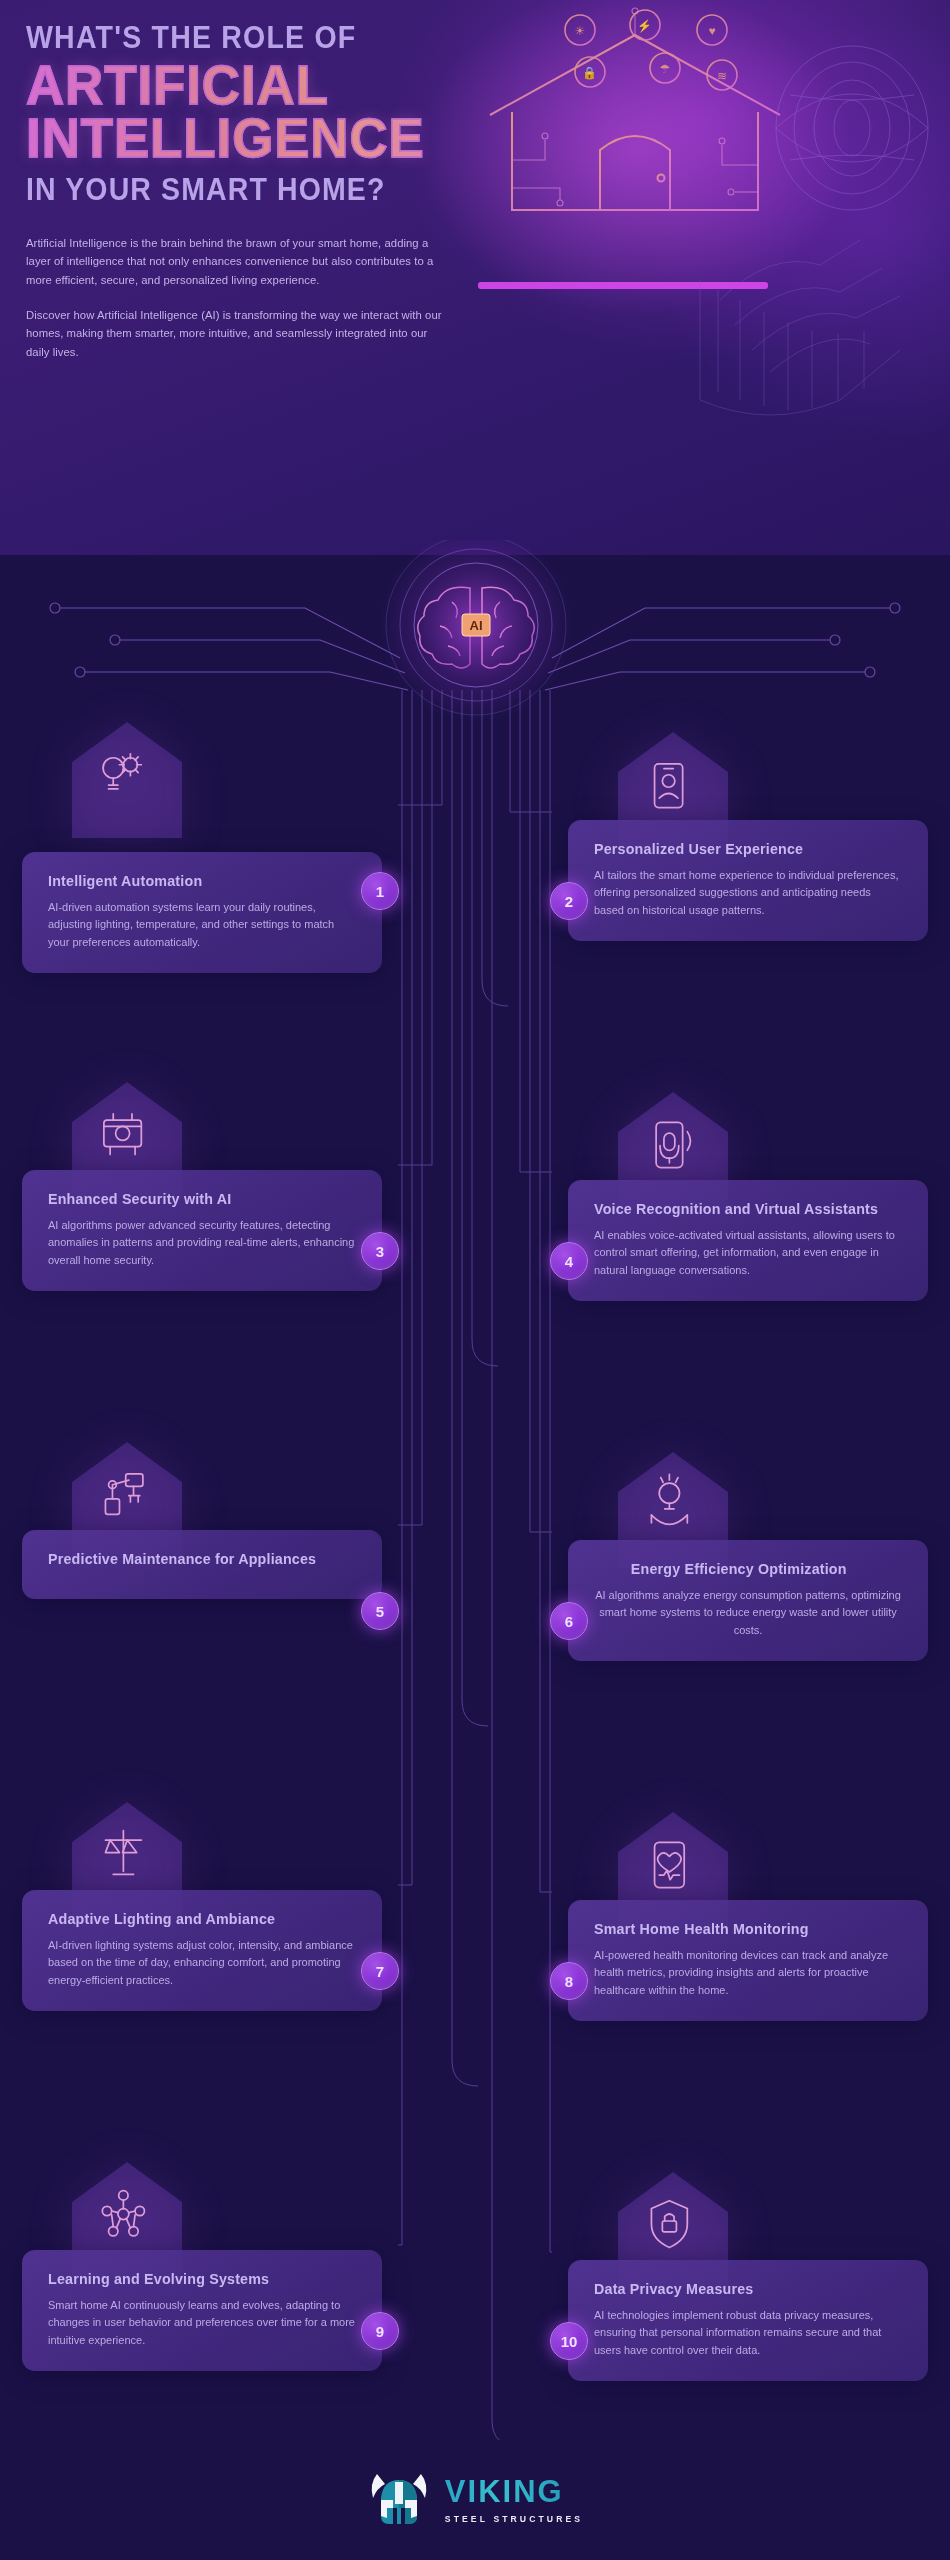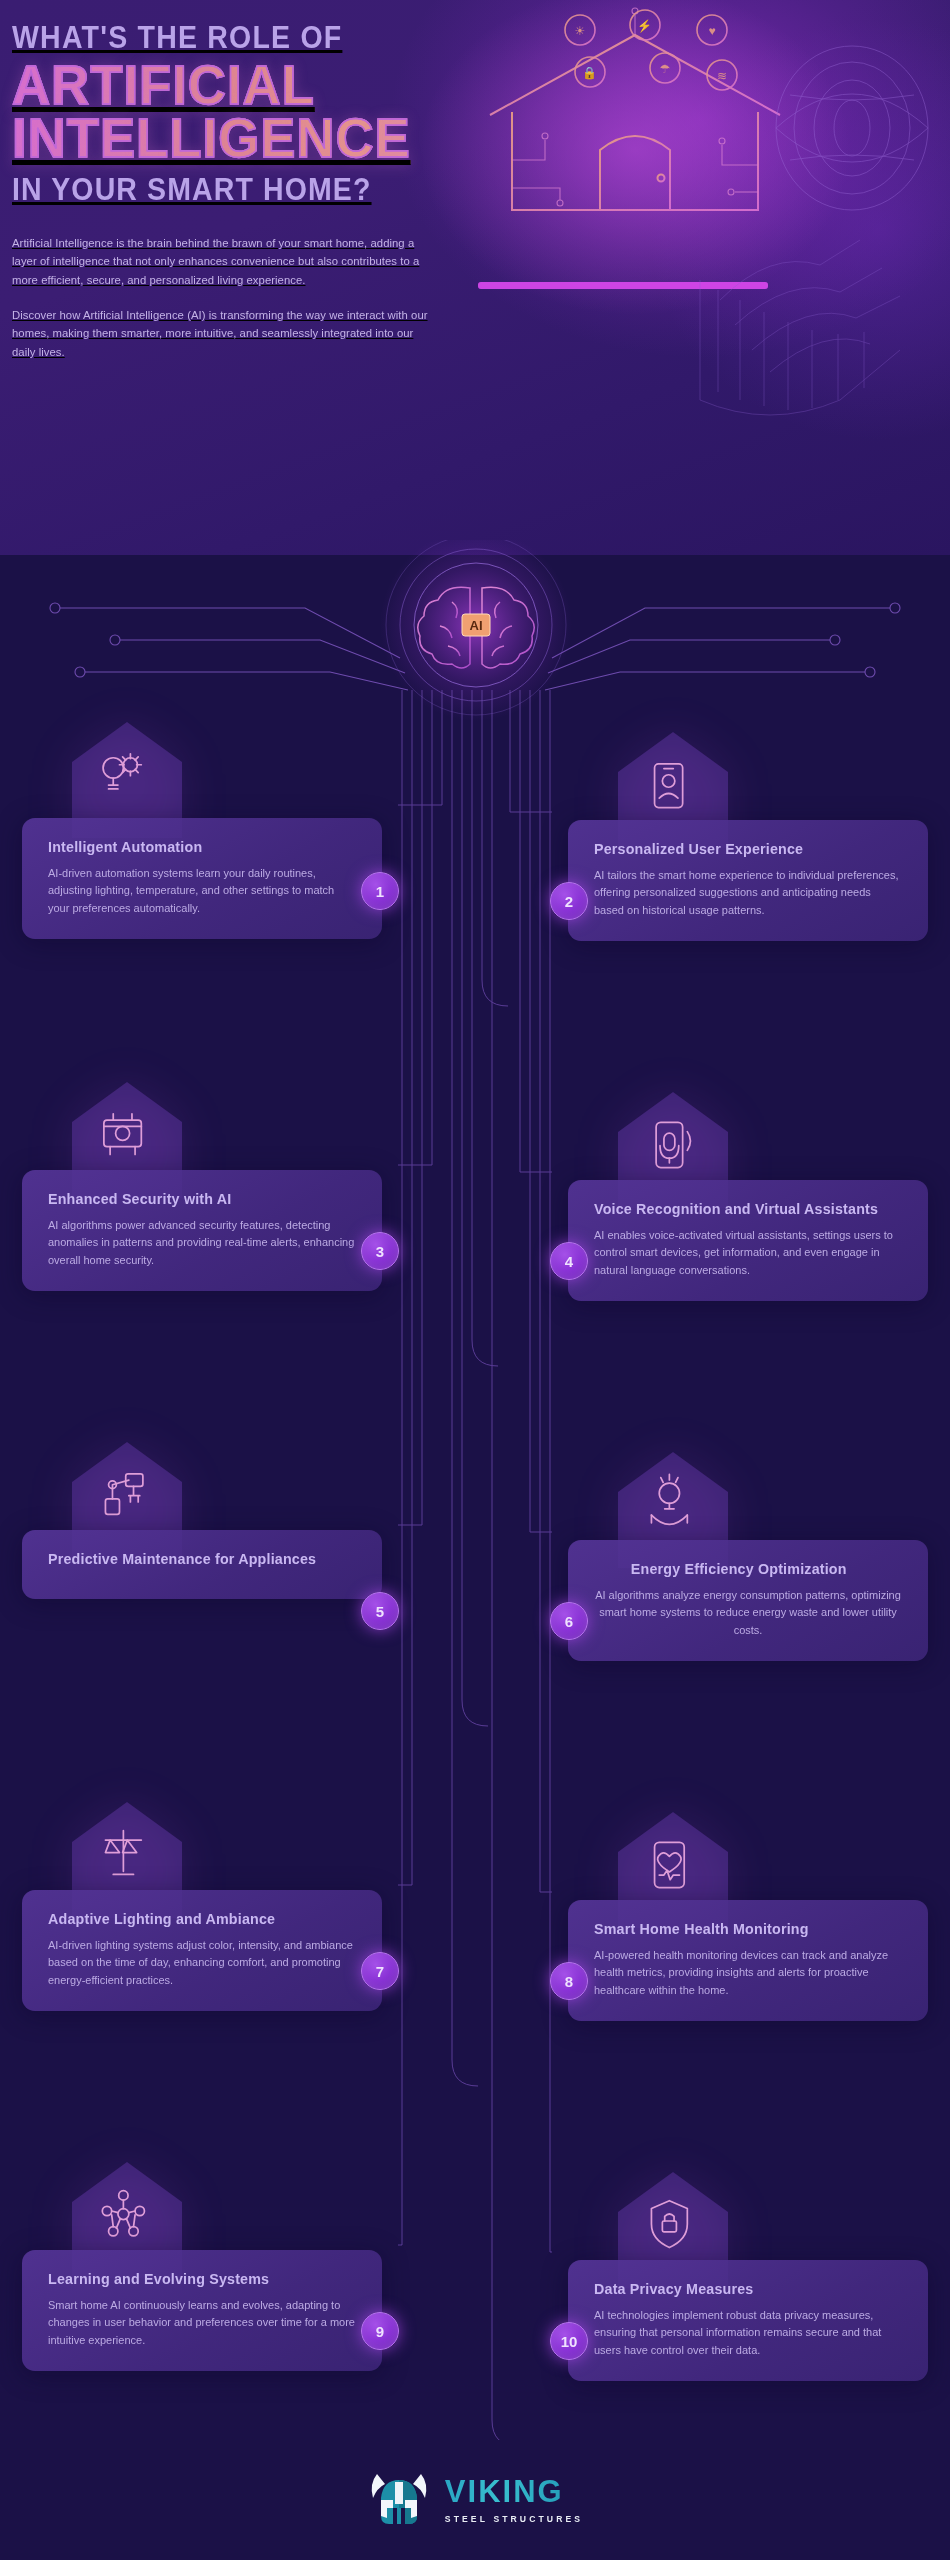--- a/index.html
+++ b/index.html
@@ -12,21 +12,21 @@
 
   
   .hero {
     position:relative; width:950px; height:555px;
     background:
       radial-gradient(ellipse 430px 330px at 700px 120px, rgba(155,48,210,.62) 0%, rgba(120,40,180,.30) 45%, rgba(0,0,0,0) 72%),
       radial-gradient(ellipse 330px 300px at 880px 230px, rgba(112,44,190,.45) 0%, rgba(0,0,0,0) 70%),
       linear-gradient(160deg,#3a1d72 0%,#3b1d73 35%,#31196a 70%,#2a1560 100%);
     overflow:hidden;
   }
-  .hero-inner { position:relative; padding:22px 0 0 12px; width:520px; z-index:5;text-decoration:underline; }
+  .hero-inner { position:relative; padding:22px 0 0 26px; width:520px; z-index:5; }
 
   .t-line1 {
     font-size:31px; letter-spacing:1.3px; font-weight:700;
     color:#b9a3e8; line-height:1.05;
     font-family:"Liberation Sans Narrow","Liberation Sans",sans-serif;
     transform:scaleX(.92); transform-origin:left center;
   }
   .t-big {
     font-size:55px; line-height:.95; font-weight:700; letter-spacing:1px;
     font-family:"Liberation Sans Narrow","Liberation Sans",sans-serif;
@@ -280,21 +280,21 @@
 <div id="cards-layer">
     <svg class="house" viewBox="0 0 118 120" style="top: 718px; left: 68px;">
       <path d="M59 4 L114 44 L114 120 L4 120 L4 44 Z" fill="rgba(110,62,180,0.42)"></path>
       <g transform="translate(0,14) scale(0.78) translate(14,6)" fill="none" stroke="#e9a6de" stroke-width="2.2" stroke-linecap="round" stroke-linejoin="round" opacity="0.95">
         <circle cx="44" cy="40" r="13"></circle>
         <path d="M44 53 L44 62 M38 62 L50 62 M38 67 L50 67"></path>
         <circle cx="66" cy="36" r="9"></circle>
         <path d="M66 22 L66 28 M66 44 L66 50 M52 36 L58 36 M74 36 L80 36 M56 26 L60 30 M72 42 L76 46 M76 26 L72 30 M60 42 L56 46"></path>
       </g>
     </svg>
-    <div class="card left" style="top: 818px;">
+    <div class="card left" style="top: 852px;">
       <h3>Intelligent Automation</h3>
       <p>AI-driven automation systems learn your daily routines, adjusting lighting, temperature, and other settings to match your preferences automatically.</p>
     </div>
     <div class="num" style="top: 872px; left: 361px;">1</div>
     <svg class="house" viewBox="0 0 118 120" style="top: 728px; left: 614px;">
       <path d="M59 4 L114 44 L114 120 L4 120 L4 44 Z" fill="rgba(110,62,180,0.42)"></path>
       <g transform="translate(0,14) scale(0.78) translate(14,6)" fill="none" stroke="#e9a6de" stroke-width="2.2" stroke-linecap="round" stroke-linejoin="round" opacity="0.95">
         <rect x="38" y="22" width="36" height="56" rx="5"></rect>
         <circle cx="56" cy="44" r="8"></circle>
         <path d="M44 66 Q56 54 68 66"></path>
@@ -326,21 +326,21 @@
       <g transform="translate(0,14) scale(0.78) translate(14,6)" fill="none" stroke="#e9a6de" stroke-width="2.2" stroke-linecap="round" stroke-linejoin="round" opacity="0.95">
         <rect x="40" y="20" width="34" height="58" rx="6"></rect>
         <rect x="50" y="34" width="14" height="22" rx="7"></rect>
         <path d="M45 50 Q45 66 57 66 Q69 66 69 50"></path>
         <path d="M57 66 L57 72"></path>
         <path d="M80 32 Q88 44 80 56"></path>
       </g>
     </svg>
     <div class="card right" style="top: 1180px;">
       <h3>Voice Recognition and Virtual Assistants</h3>
-      <p>AI enables voice-activated virtual assistants, settings users to control smart devices, get information, and even engage in natural language conversations.</p>
+      <p>AI enables voice-activated virtual assistants, allowing users to control smart offering, get information, and even engage in natural language conversations.</p>
     </div>
     <div class="num" style="top: 1242px; left: 550px;">4</div>
     <svg class="house" viewBox="0 0 118 120" style="top: 1438px; left: 68px;">
       <path d="M59 4 L114 44 L114 120 L4 120 L4 44 Z" fill="rgba(110,62,180,0.42)"></path>
       <g transform="translate(0,14) scale(0.78) translate(14,6)" fill="none" stroke="#e9a6de" stroke-width="2.2" stroke-linecap="round" stroke-linejoin="round" opacity="0.95">
         <rect x="34" y="54" width="18" height="20" rx="3"></rect>
         <path d="M43 54 L43 36 L64 30"></path>
         <rect x="60" y="22" width="22" height="16" rx="3"></rect>
         <circle cx="43" cy="36" r="5"></circle>
         <path d="M70 38 L70 50 M64 50 L78 50 M66 50 L66 58 M76 50 L76 58"></path>

